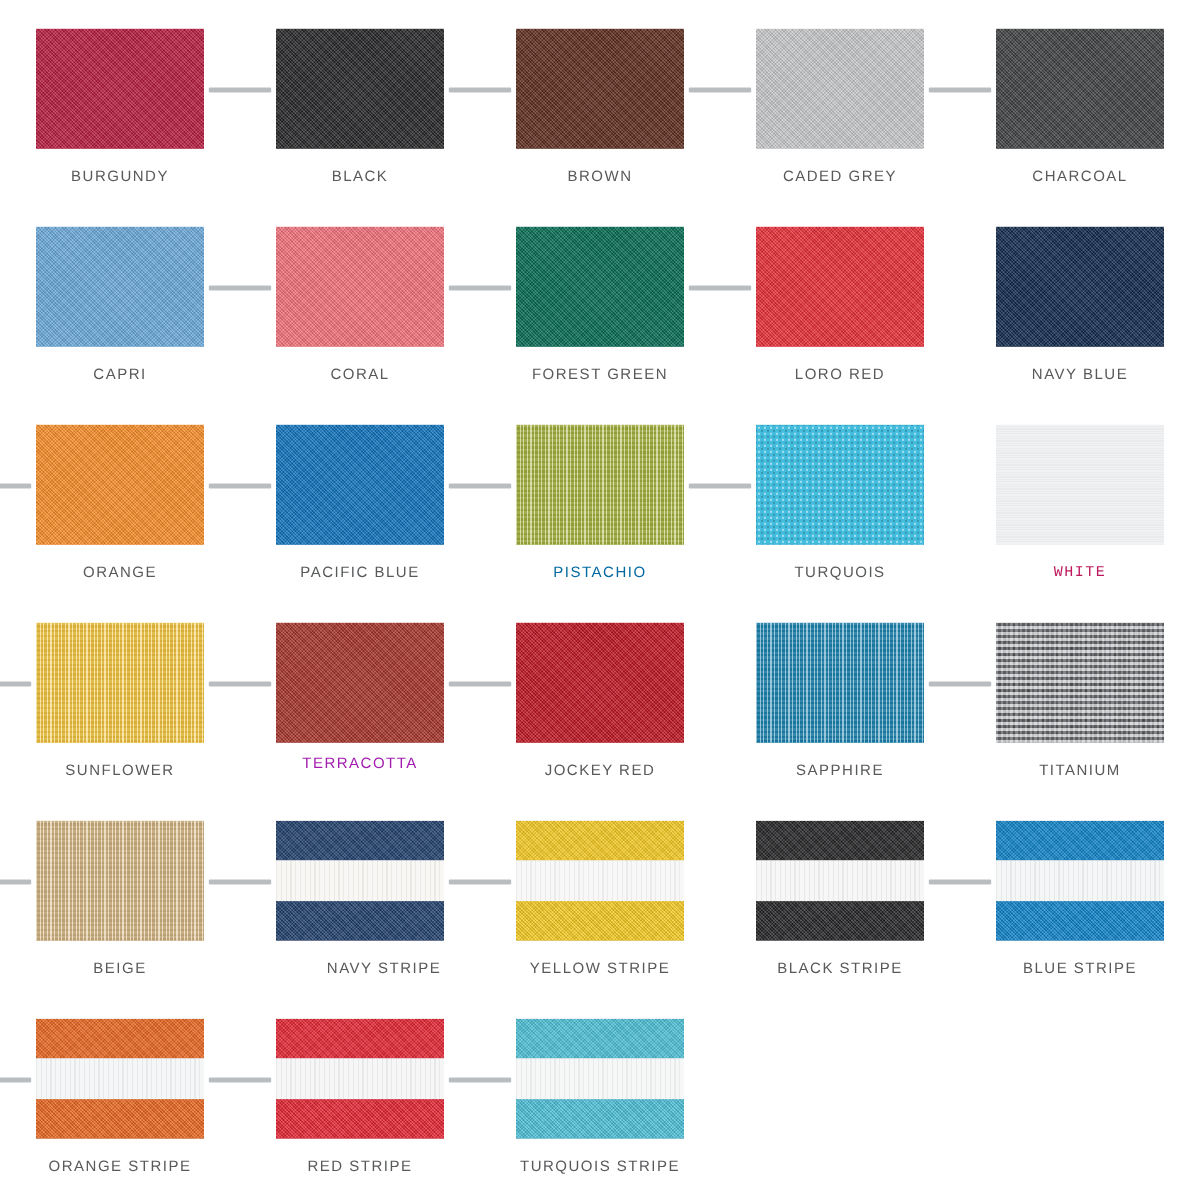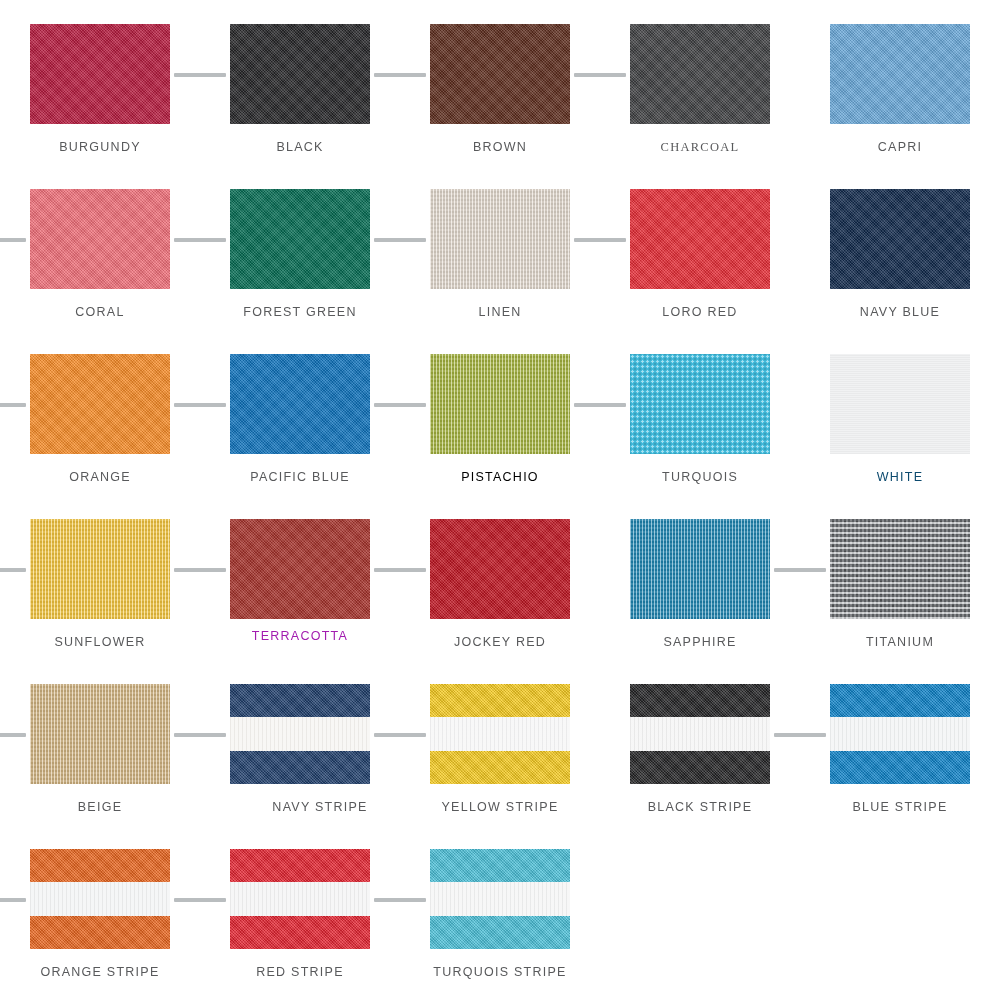--- a/index.html
+++ b/index.html
@@ -137,74 +137,74 @@
         <div class="swatch tex-woven" style="background: rgb(38, 38, 40);"></div>
         <div class="label" style="color: rgb(88, 89, 91);">BLACK</div>
       </div>
       <div class="cell">
         <div class="connector" style="background: rgb(185, 189, 191);"></div>
         <div class="swatch tex-woven" style="background: rgb(93, 45, 30);"></div>
         <div class="label" style="color: rgb(88, 89, 91);">BROWN</div>
       </div>
       <div class="cell">
         <div class="connector" style="background: rgb(185, 189, 191);"></div>
+        <div class="swatch tex-woven" style="background: rgb(198, 199, 201);"></div>
+        <div class="label" style="color: rgb(88, 89, 91);">CADED GREY</div>
+      </div>
+      <div class="cell">
+        <div class="connector" style="background: rgb(185, 189, 191);"></div>
         <div class="swatch tex-woven" style="background: rgb(63, 64, 66);"></div>
-        <div class="label" style="color: rgb(88, 89, 91); font-family: Liberation Serif, serif;">CHARCOAL</div>
+        <div class="label" style="color: rgb(88, 89, 91);">CHARCOAL</div>
       </div>
       <div class="cell first">
         <div class="swatch tex-woven" style="background: rgb(106, 168, 216);"></div>
         <div class="label" style="color: rgb(88, 89, 91);">CAPRI</div>
       </div>
       <div class="cell">
         <div class="connector" style="background: rgb(185, 189, 191);"></div>
         <div class="swatch tex-woven" style="background: rgb(240, 112, 122);"></div>
         <div class="label" style="color: rgb(88, 89, 91); text-align: right;">CORAL</div>
       </div>
       <div class="cell">
         <div class="connector" style="background: rgb(185, 189, 191);"></div>
         <div class="swatch tex-woven" style="background: rgb(5, 107, 82);"></div>
         <div class="label" style="color: rgb(88, 89, 91);">FOREST GREEN</div>
       </div>
       <div class="cell">
         <div class="connector" style="background: rgb(185, 189, 191);"></div>
-        <div class="swatch tex-rib" style="background: rgb(228, 218, 207);"></div>
-        <div class="label" style="color: rgb(88, 89, 91);">LINEN</div>
-      </div>
-      <div class="cell">
-        <div class="connector" style="background: rgb(185, 189, 191);"></div>
         <div class="swatch tex-woven" style="background: rgb(229, 45, 54);"></div>
         <div class="label" style="color: rgb(88, 89, 91);">LORO RED</div>
       </div>
       <div class="cell first">
         <div class="swatch tex-woven" style="background: rgb(17, 41, 75);"></div>
         <div class="label" style="color: rgb(88, 89, 91);">NAVY BLUE</div>
       </div>
       <div class="cell">
         <div class="connector" style="background: rgb(185, 189, 191);"></div>
         <div class="swatch tex-woven" style="background: rgb(246, 140, 40);"></div>
         <div class="label" style="color: rgb(88, 89, 91);">ORANGE</div>
       </div>
       <div class="cell">
         <div class="connector" style="background: rgb(185, 189, 191);"></div>
         <div class="swatch tex-woven" style="background: rgb(15, 114, 187);"></div>
         <div class="label" style="color: rgb(88, 89, 91);">PACIFIC BLUE</div>
       </div>
       <div class="cell">
         <div class="connector" style="background: rgb(185, 189, 191);"></div>
         <div class="swatch tex-rib" style="background: rgb(167, 182, 63);"></div>
-        <div class="label" style="color: #000000;">PISTACHIO</div>
+        <div class="label" style="color: #0369a1;">PISTACHIO</div>
       </div>
       <div class="cell">
         <div class="connector" style="background: rgb(185, 189, 191);"></div>
         <div class="swatch tex-dot" style="background: rgb(67, 188, 221);"></div>
         <div class="label" style="color: rgb(88, 89, 91);">TURQUOIS</div>
       </div>
       <div class="cell first">
         <div class="swatch tex-plain" style="background: rgb(240, 241, 242);"></div>
-        <div class="label" style="color: #0c4a6e;">WHITE</div>
+        <div class="label" style="color: #be185d; font-family: Liberation Mono, monospace;">WHITE</div>
       </div>
       <div class="cell">
         <div class="connector" style="background: rgb(185, 189, 191);"></div>
         <div class="swatch tex-rib" style="background: rgb(247, 200, 63);"></div>
         <div class="label" style="color: rgb(88, 89, 91);">SUNFLOWER</div>
       </div>
       <div class="cell">
         <div class="connector" style="background: rgb(185, 189, 191);"></div>
         <div class="swatch tex-woven" style="background: rgb(165, 51, 44);"></div>
         <div class="label" style="color: #a21caf; margin-top: 10px;">TERRACOTTA</div>

